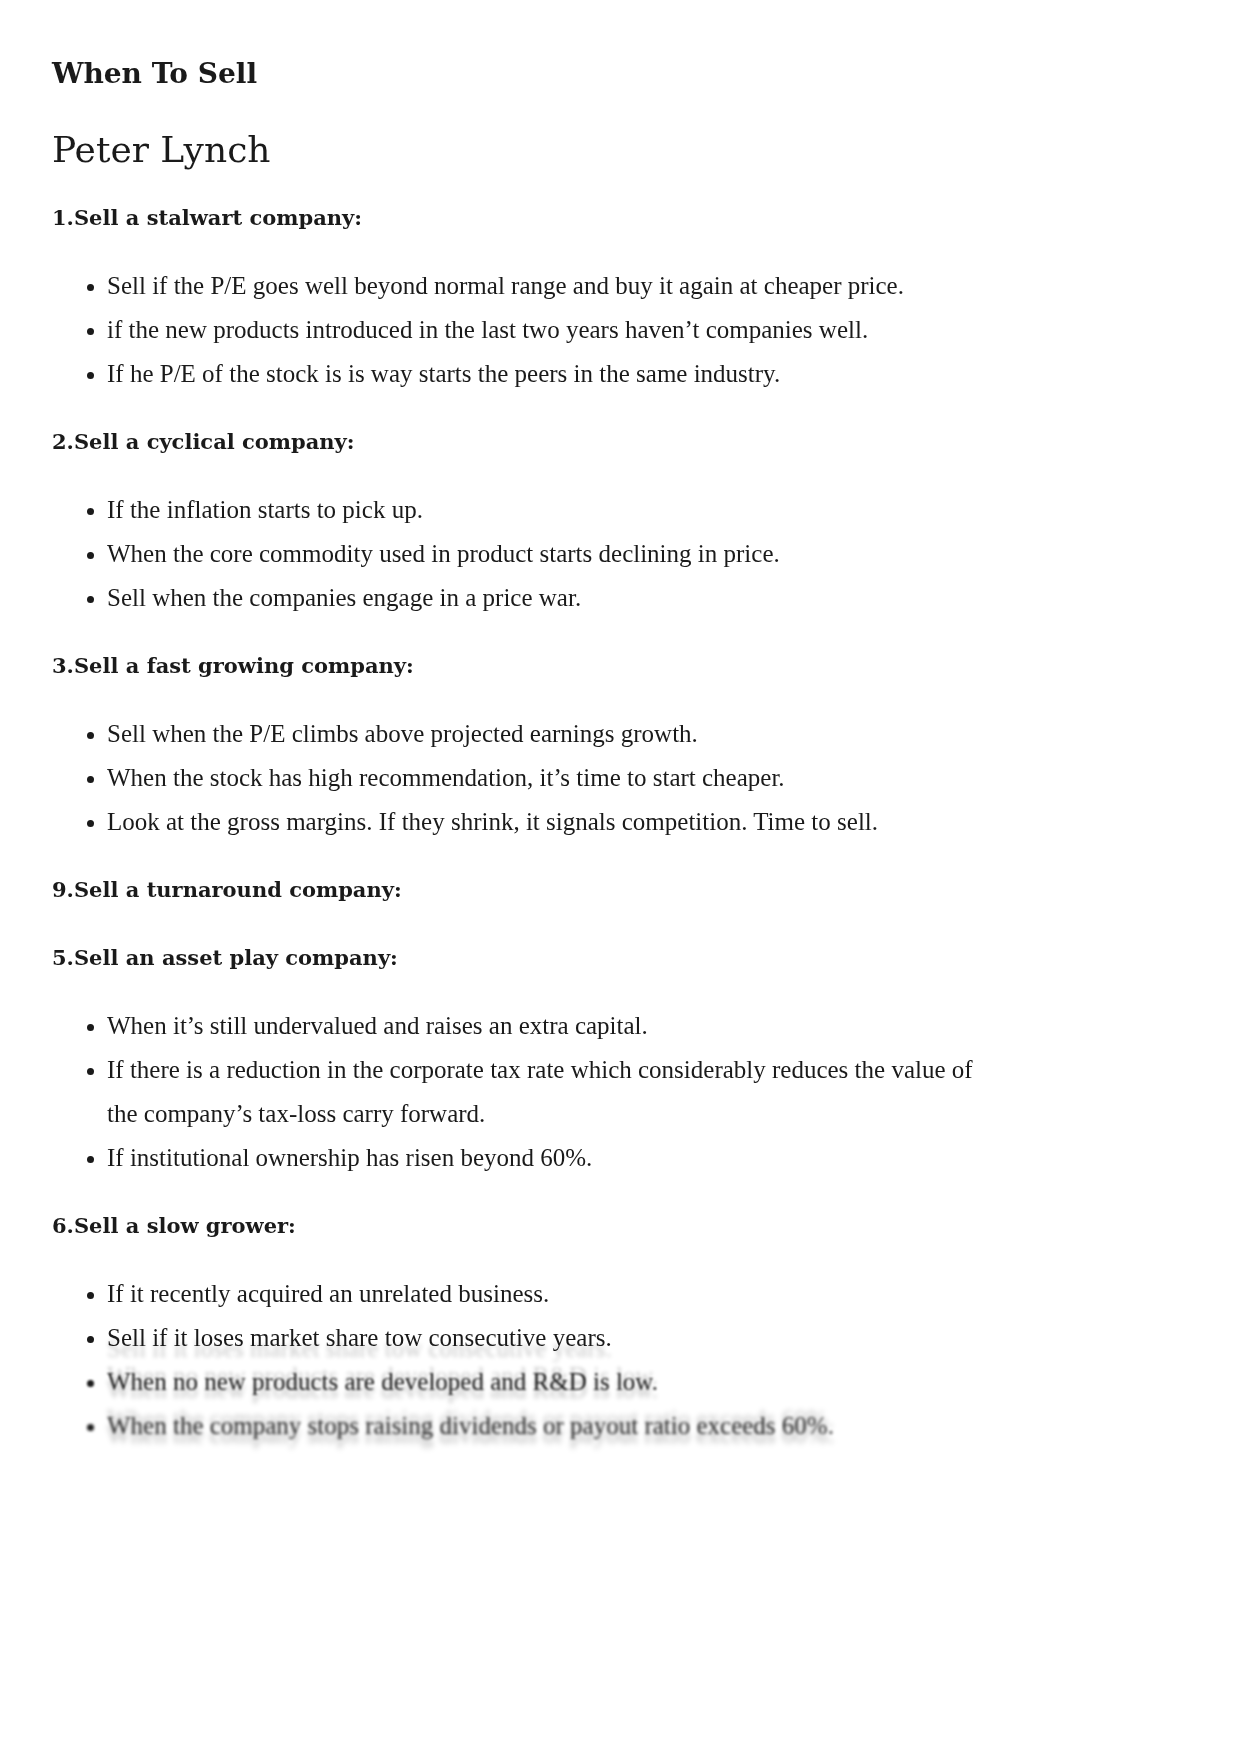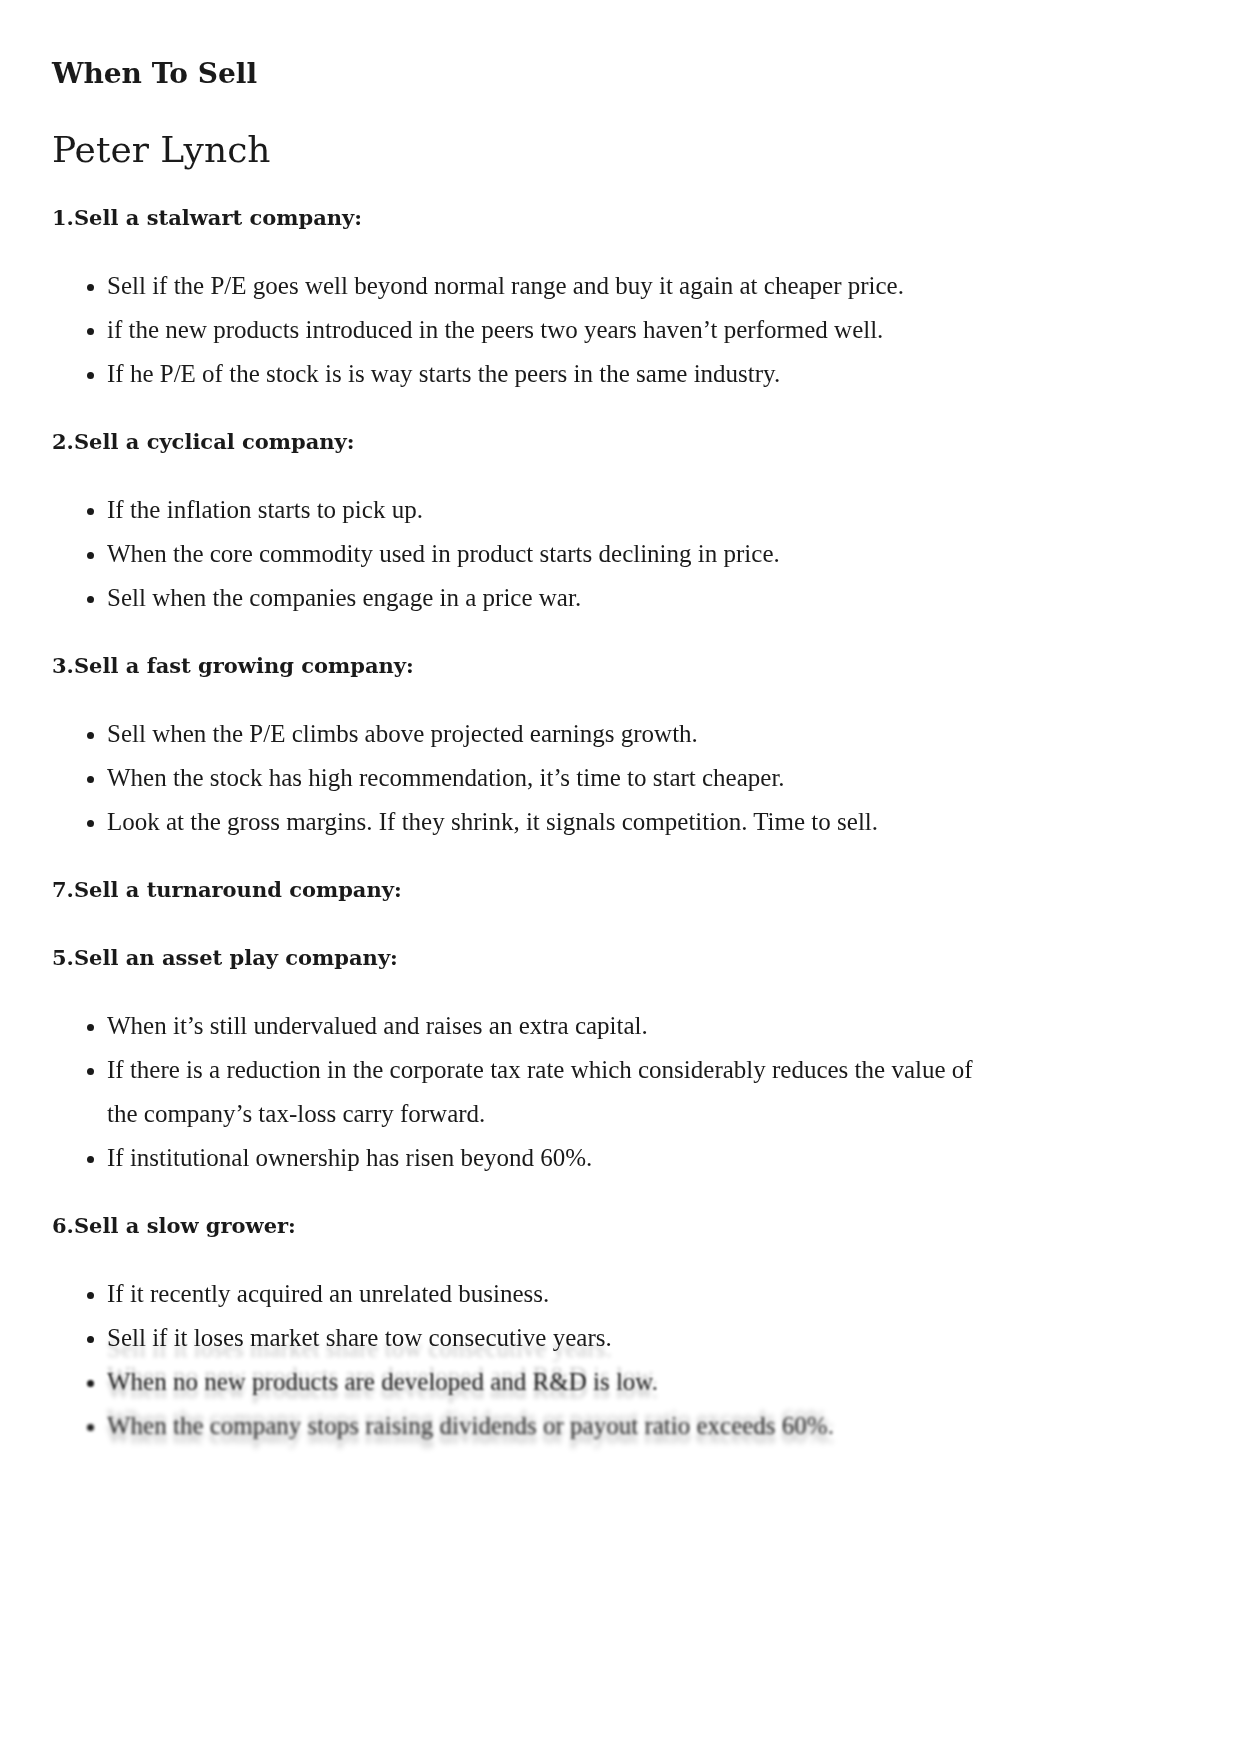--- a/index.html
+++ b/index.html
@@ -73,21 +73,21 @@
 
 <div class="doc">
 
   <h1 class="title">When To Sell</h1>
   <p class="author">Peter Lynch</p>
 
   <section>
     <h2 class="section-heading">1.Sell a stalwart company:</h2>
     <ul class="bullet-list">
       <li>Sell if the P/E goes well beyond normal range and buy it again at cheaper price.</li>
-      <li>if the new products introduced in the peers two years haven’t performed well.</li>
+      <li>if the new products introduced in the last two years haven’t companies well.</li>
       <li>If he P/E of the stock is is way starts the peers in the same industry.</li>
     </ul>
   </section>
 
   <section>
     <h2 class="section-heading">2.Sell a cyclical company:</h2>
     <ul class="bullet-list">
       <li>If the inflation starts to pick up.</li>
       <li>When the core commodity used in product starts declining in price.</li>
       <li>Sell when the companies engage in a price war.</li>
@@ -97,21 +97,21 @@
   <section>
     <h2 class="section-heading">3.Sell a fast growing company:</h2>
     <ul class="bullet-list">
       <li>Sell when the P/E climbs above projected earnings growth.</li>
       <li>When the stock has high recommendation, it’s time to start cheaper.</li>
       <li>Look at the gross margins. If they shrink, it signals competition. Time to sell.</li>
     </ul>
   </section>
 
   <section>
-    <h2 class="section-heading">7.Sell a turnaround company:</h2>
+    <h2 class="section-heading">9.Sell a turnaround company:</h2>
   </section>
 
   <section>
     <h2 class="section-heading">5.Sell an asset play company:</h2>
     <ul class="bullet-list">
       <li>When it’s still undervalued and raises an extra capital.</li>
       <li>If there is a reduction in the corporate tax rate which considerably reduces the value of the company’s tax-loss carry forward.</li>
       <li>If institutional ownership has risen beyond 60%.</li>
     </ul>
   </section>

